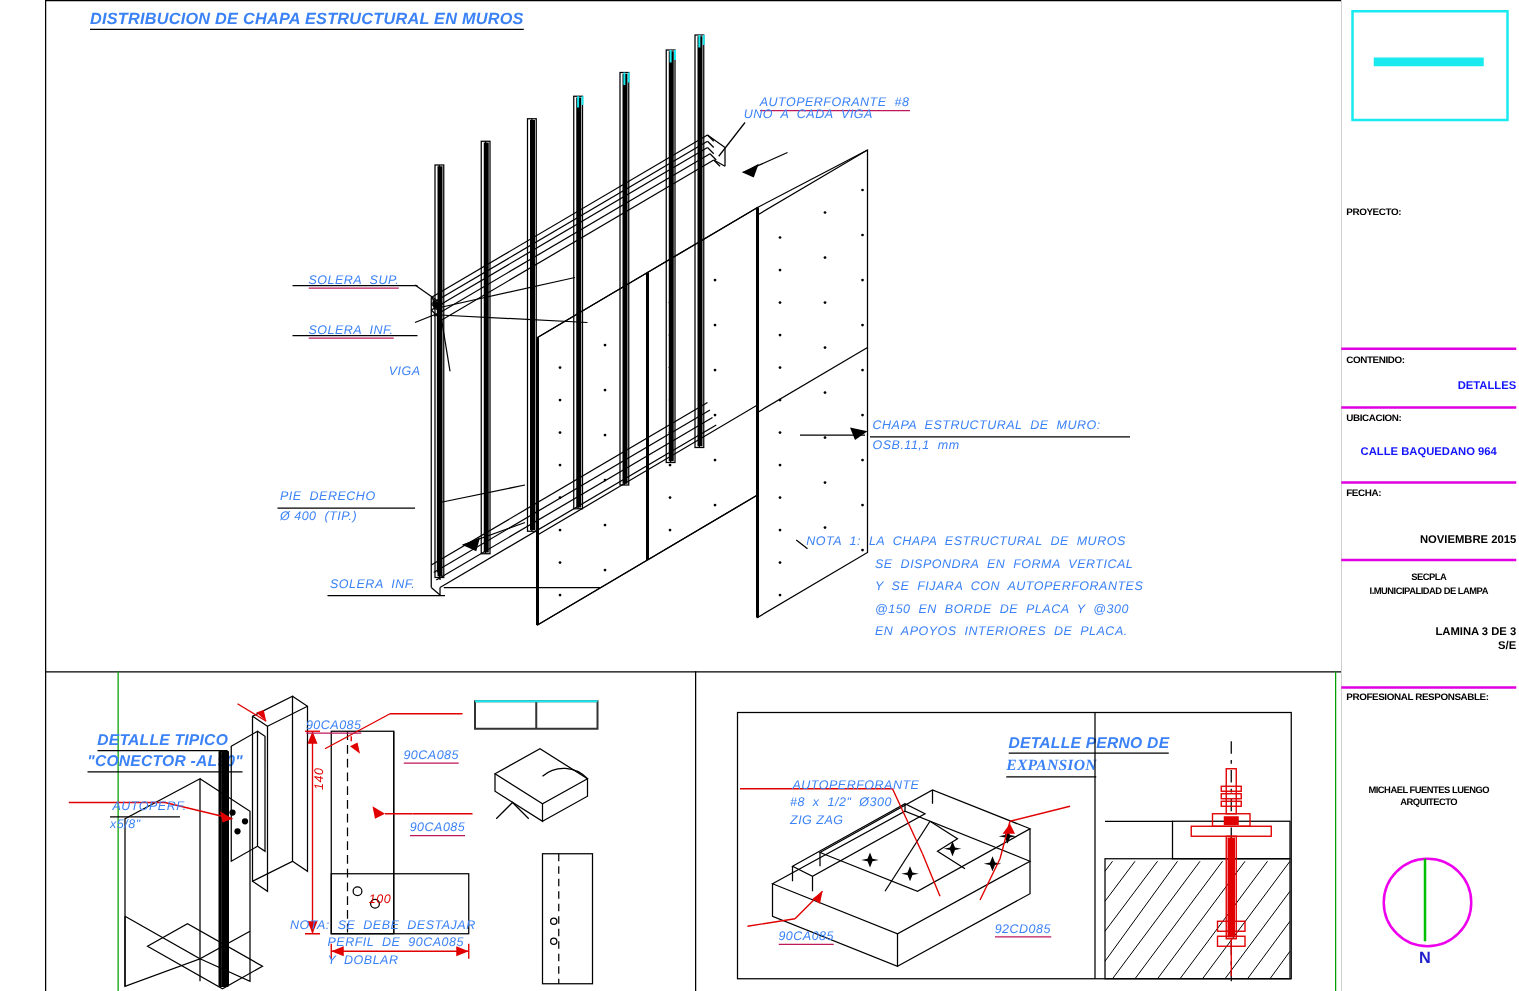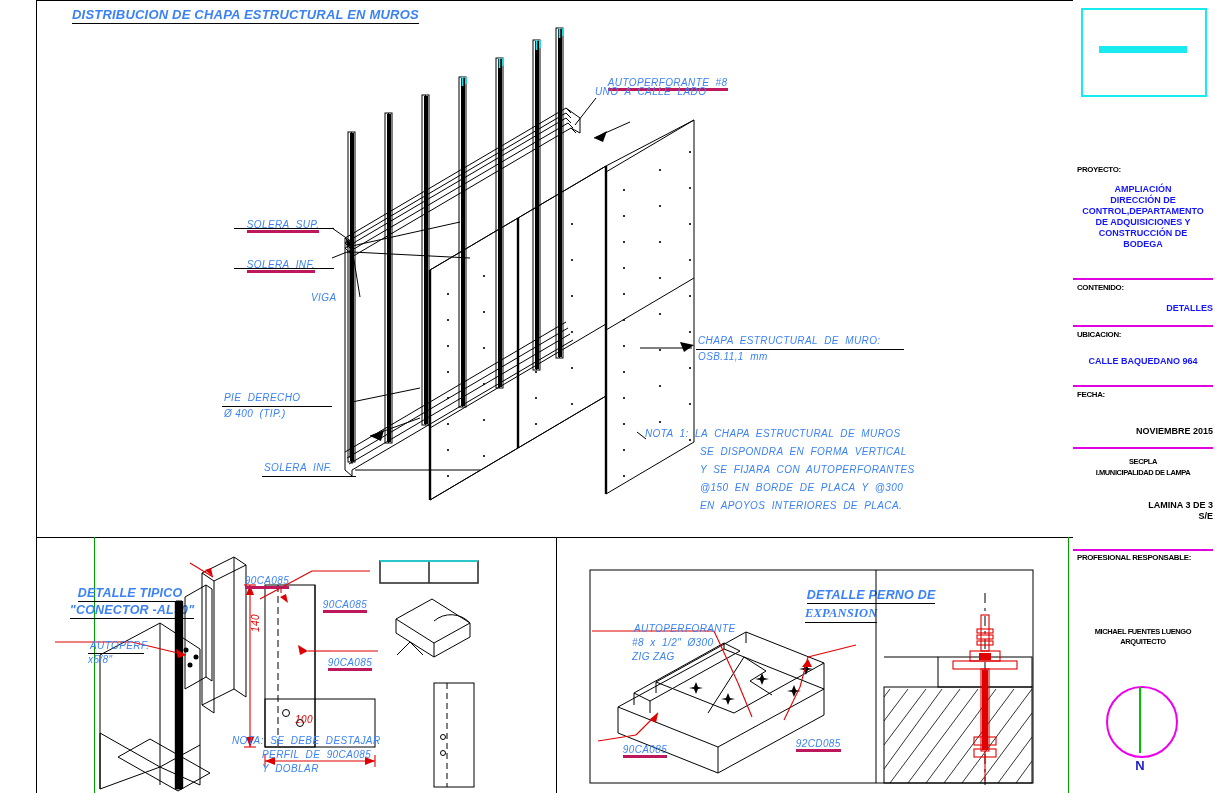--- a/index.html
+++ b/index.html
@@ -11,21 +11,21 @@
   .sheet{position:absolute;inset:0;background:#fff;}
 
   
   .vline{position:absolute;background:#000;width:1px;}
   .hline{position:absolute;background:#000;height:1px;}
   .greenline{position:absolute;background:#00a000;width:1px;}
 
   
   .t{position:absolute;white-space:pre;color:#3b82f6;}
   .cad{font-family:"Liberation Sans", sans-serif;font-style:italic;font-size:10px;letter-spacing:.4px;}
-  .cad-u{border-bottom:3px solid #be185d;display:inline-block;}
+  .cad-u{border-bottom:1px solid #be185d;display:inline-block;}
   .hdr-title{font-weight:bold;font-style:italic;font-size:13px;letter-spacing:.2px;
              border-bottom:1.5px solid #000;display:inline-block;padding-bottom:1px;}
 
   
   #titleblock{position:absolute;left:1073px;top:0;width:142px;height:793px;background:#fff;}
   .tb-sep{position:absolute;left:0;width:140px;height:1.5px;background:#e000e0;}
   .tb-lbl{position:absolute;left:4px;font-weight:bold;font-size:7.5px;color:#000;
           letter-spacing:-0.3px;transform:scaleX(1.05);transform-origin:left center;white-space:nowrap;}
   .tb-val{position:absolute;left:0;width:140px;text-align:center;color:#1414ff;
           font-weight:bold;font-size:9px;line-height:11px;white-space:pre-line;}
@@ -265,21 +265,21 @@
       <path d="M 594 138 L 607 131 L 603 142 Z"></path>
       <path d="M 370 436 L 384 430 L 381 441 Z"></path>
       <path d="M 694 345 L 680 342 L 684 352 Z"></path>
       <path d="M 355 243 L 346 240 L 347 248 Z"></path>
     </g>
   </svg>
 
   <div class="t cad" style="left:595px;top:66px;">
     <span class="cad-u">AUTOPERFORANTE  #8</span>
   </div>
-  <div class="t cad" style="left:595px;top:86px;">UNO  A  CALLE  LADO</div>
+  <div class="t cad" style="left:595px;top:86px;">UNO  A  CADA  VIGA</div>
 
   <div class="t cad" style="left:234px;top:208px;">
     <span class="cad-u">SOLERA  SUP.</span>
   </div>
   <div class="hline" style="left:234px;top:228px;width:100px;"></div>
 
   <div class="t cad" style="left:234px;top:248px;">
     <span class="cad-u">SOLERA  INF.</span>
   </div>
   <div class="hline" style="left:234px;top:268px;width:100px;"></div>
@@ -539,26 +539,20 @@
   <div class="t cad" style="left:610px;top:733px;">
     <span class="cad-u">90CA085</span>
   </div>
   <div class="t cad" style="left:783px;top:727px;">
     <span class="cad-u">92CD085</span>
   </div>
 
   <div id="titleblock">
 
     <div class="tb-lbl" style="top:165px;">PROYECTO:</div>
-    <div class="tb-val" style="top:184px;">AMPLIACIÓN
-DIRECCIÓN DE
-CONTROL,DEPARTAMENTO
-DE ADQUISICIONES Y
-CONSTRUCCIÓN DE
-BODEGA</div>
 
     <div class="tb-sep" style="top:278px;"></div>
     <div class="tb-lbl" style="top:283px;">CONTENIDO:</div>
     <div class="tb-val" style="top:303px;text-align:right;">DETALLES</div>
 
     <div class="tb-sep" style="top:325px;"></div>
     <div class="tb-lbl" style="top:330px;">UBICACION:</div>
     <div class="tb-val" style="top:356px;">CALLE BAQUEDANO 964</div>
 
     <div class="tb-sep" style="top:385px;"></div>

